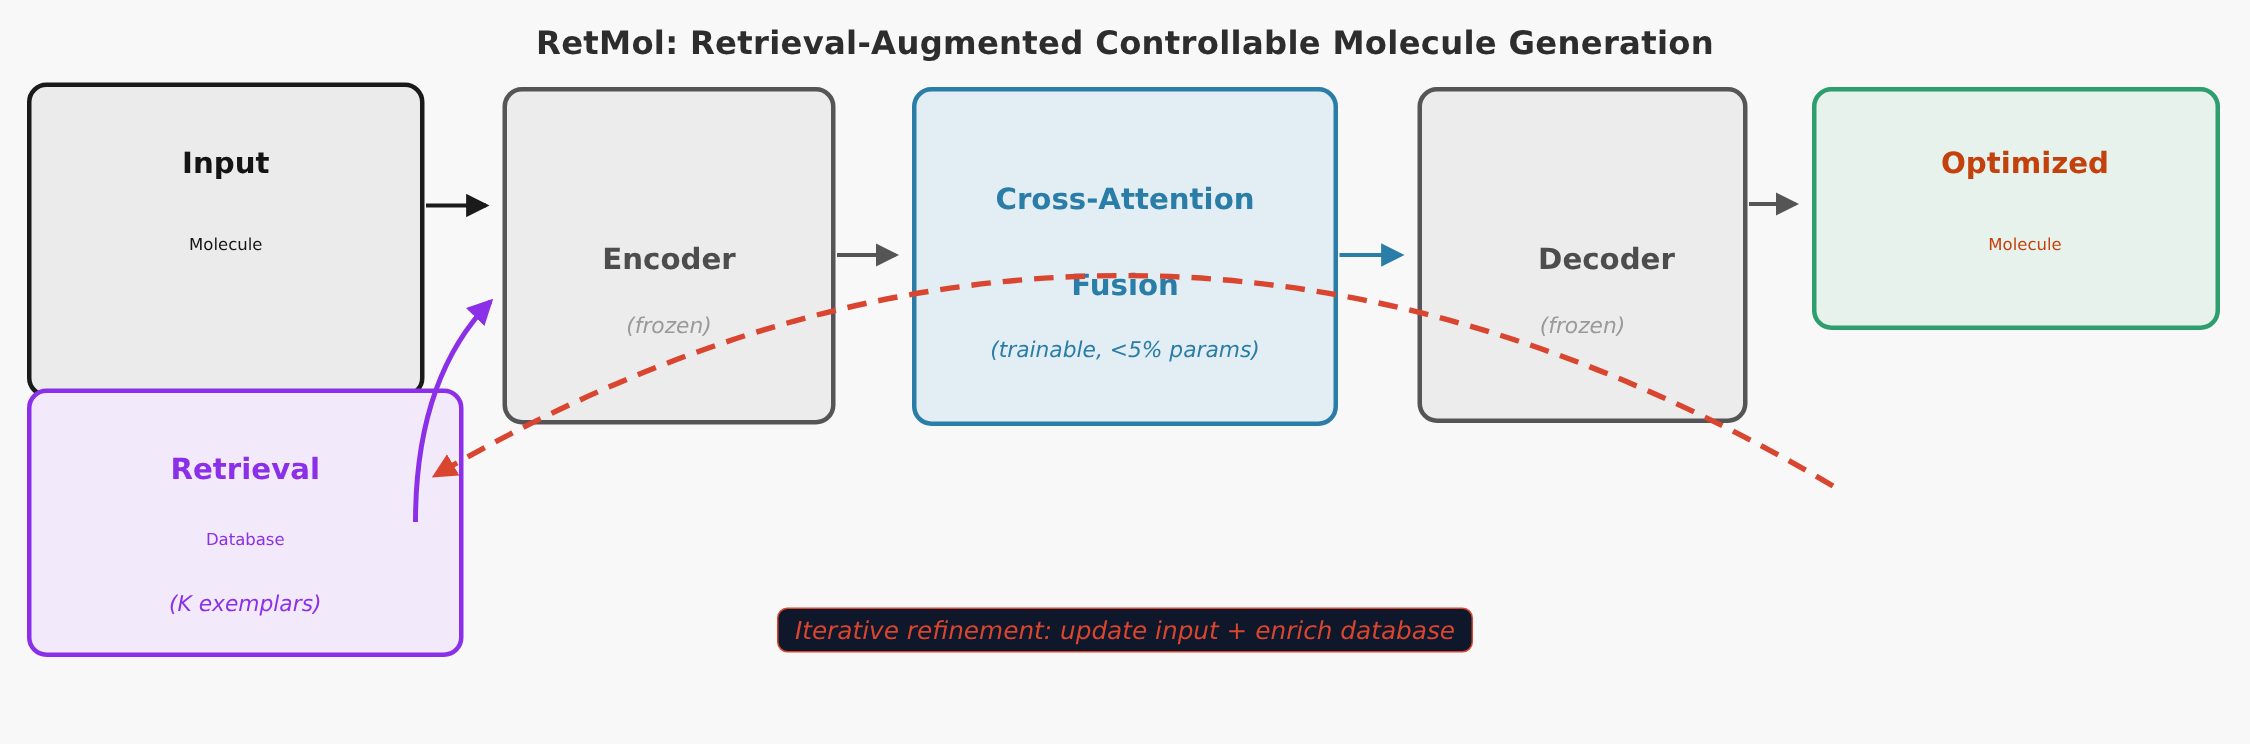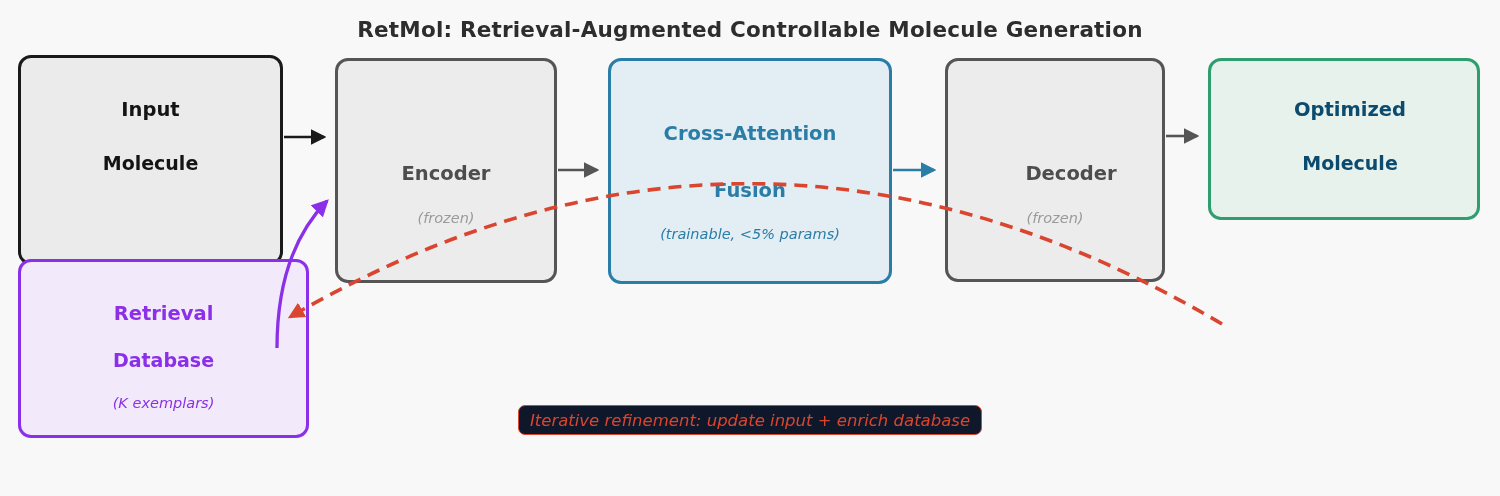--- a/index.html
+++ b/index.html
@@ -34,21 +34,21 @@
   }
   .tline {
     position: absolute;
     left: 0;
     right: 0;
     text-align: center;
     transform: translateY(-50%);
     white-space: nowrap;
   }
   .heading { font-size: 19.5px; font-weight: bold; }
-  .subline { font-size: 19px; font-weight: bold; }
+  .subline { font-size: 11px; }
   .noteline { font-size: 14.5px; font-style: italic; }
 
   
   #box-input { left: 18px; top: 55px; width: 265px; height: 210px;
                background: #ebebeb; border-color: #1a1a1a; }
   #box-input .heading, #box-input .subline { color: #141414; }
 
   
   #box-encoder { left: 335px; top: 58px; width: 222px; height: 225px;
                  background: #ececec; border-color: #555555; }
@@ -62,21 +62,21 @@
 
   
   #box-decoder { left: 945px; top: 58px; width: 220px; height: 224px;
                  background: #ececec; border-color: #555555; }
   #box-decoder .heading { color: #4d4d4d; padding-left: 32px; }
   #box-decoder .noteline { color: #9a9a9a; }
 
   
   #box-optimized { left: 1208px; top: 58px; width: 272px; height: 162px;
                    background: #e7f2ec; border-color: #2e9e6f; }
-  #box-optimized .heading, #box-optimized .subline { color: #0c4a6e; padding-left: 12px; }
+  #box-optimized .heading, #box-optimized .subline { color: #c2410c; padding-left: 12px; }
 
   
   #box-retrieval { left: 18px; top: 259px; width: 291px; height: 179px;
                    background: #f2e9fb; border-color: #8b30e8; }
   #box-retrieval .heading, #box-retrieval .subline, #box-retrieval .noteline { color: #8b30e8; }
 
   
   #iterative-label {
     position: absolute;
     left: 518px; top: 405px; width: 464px; height: 30px;

